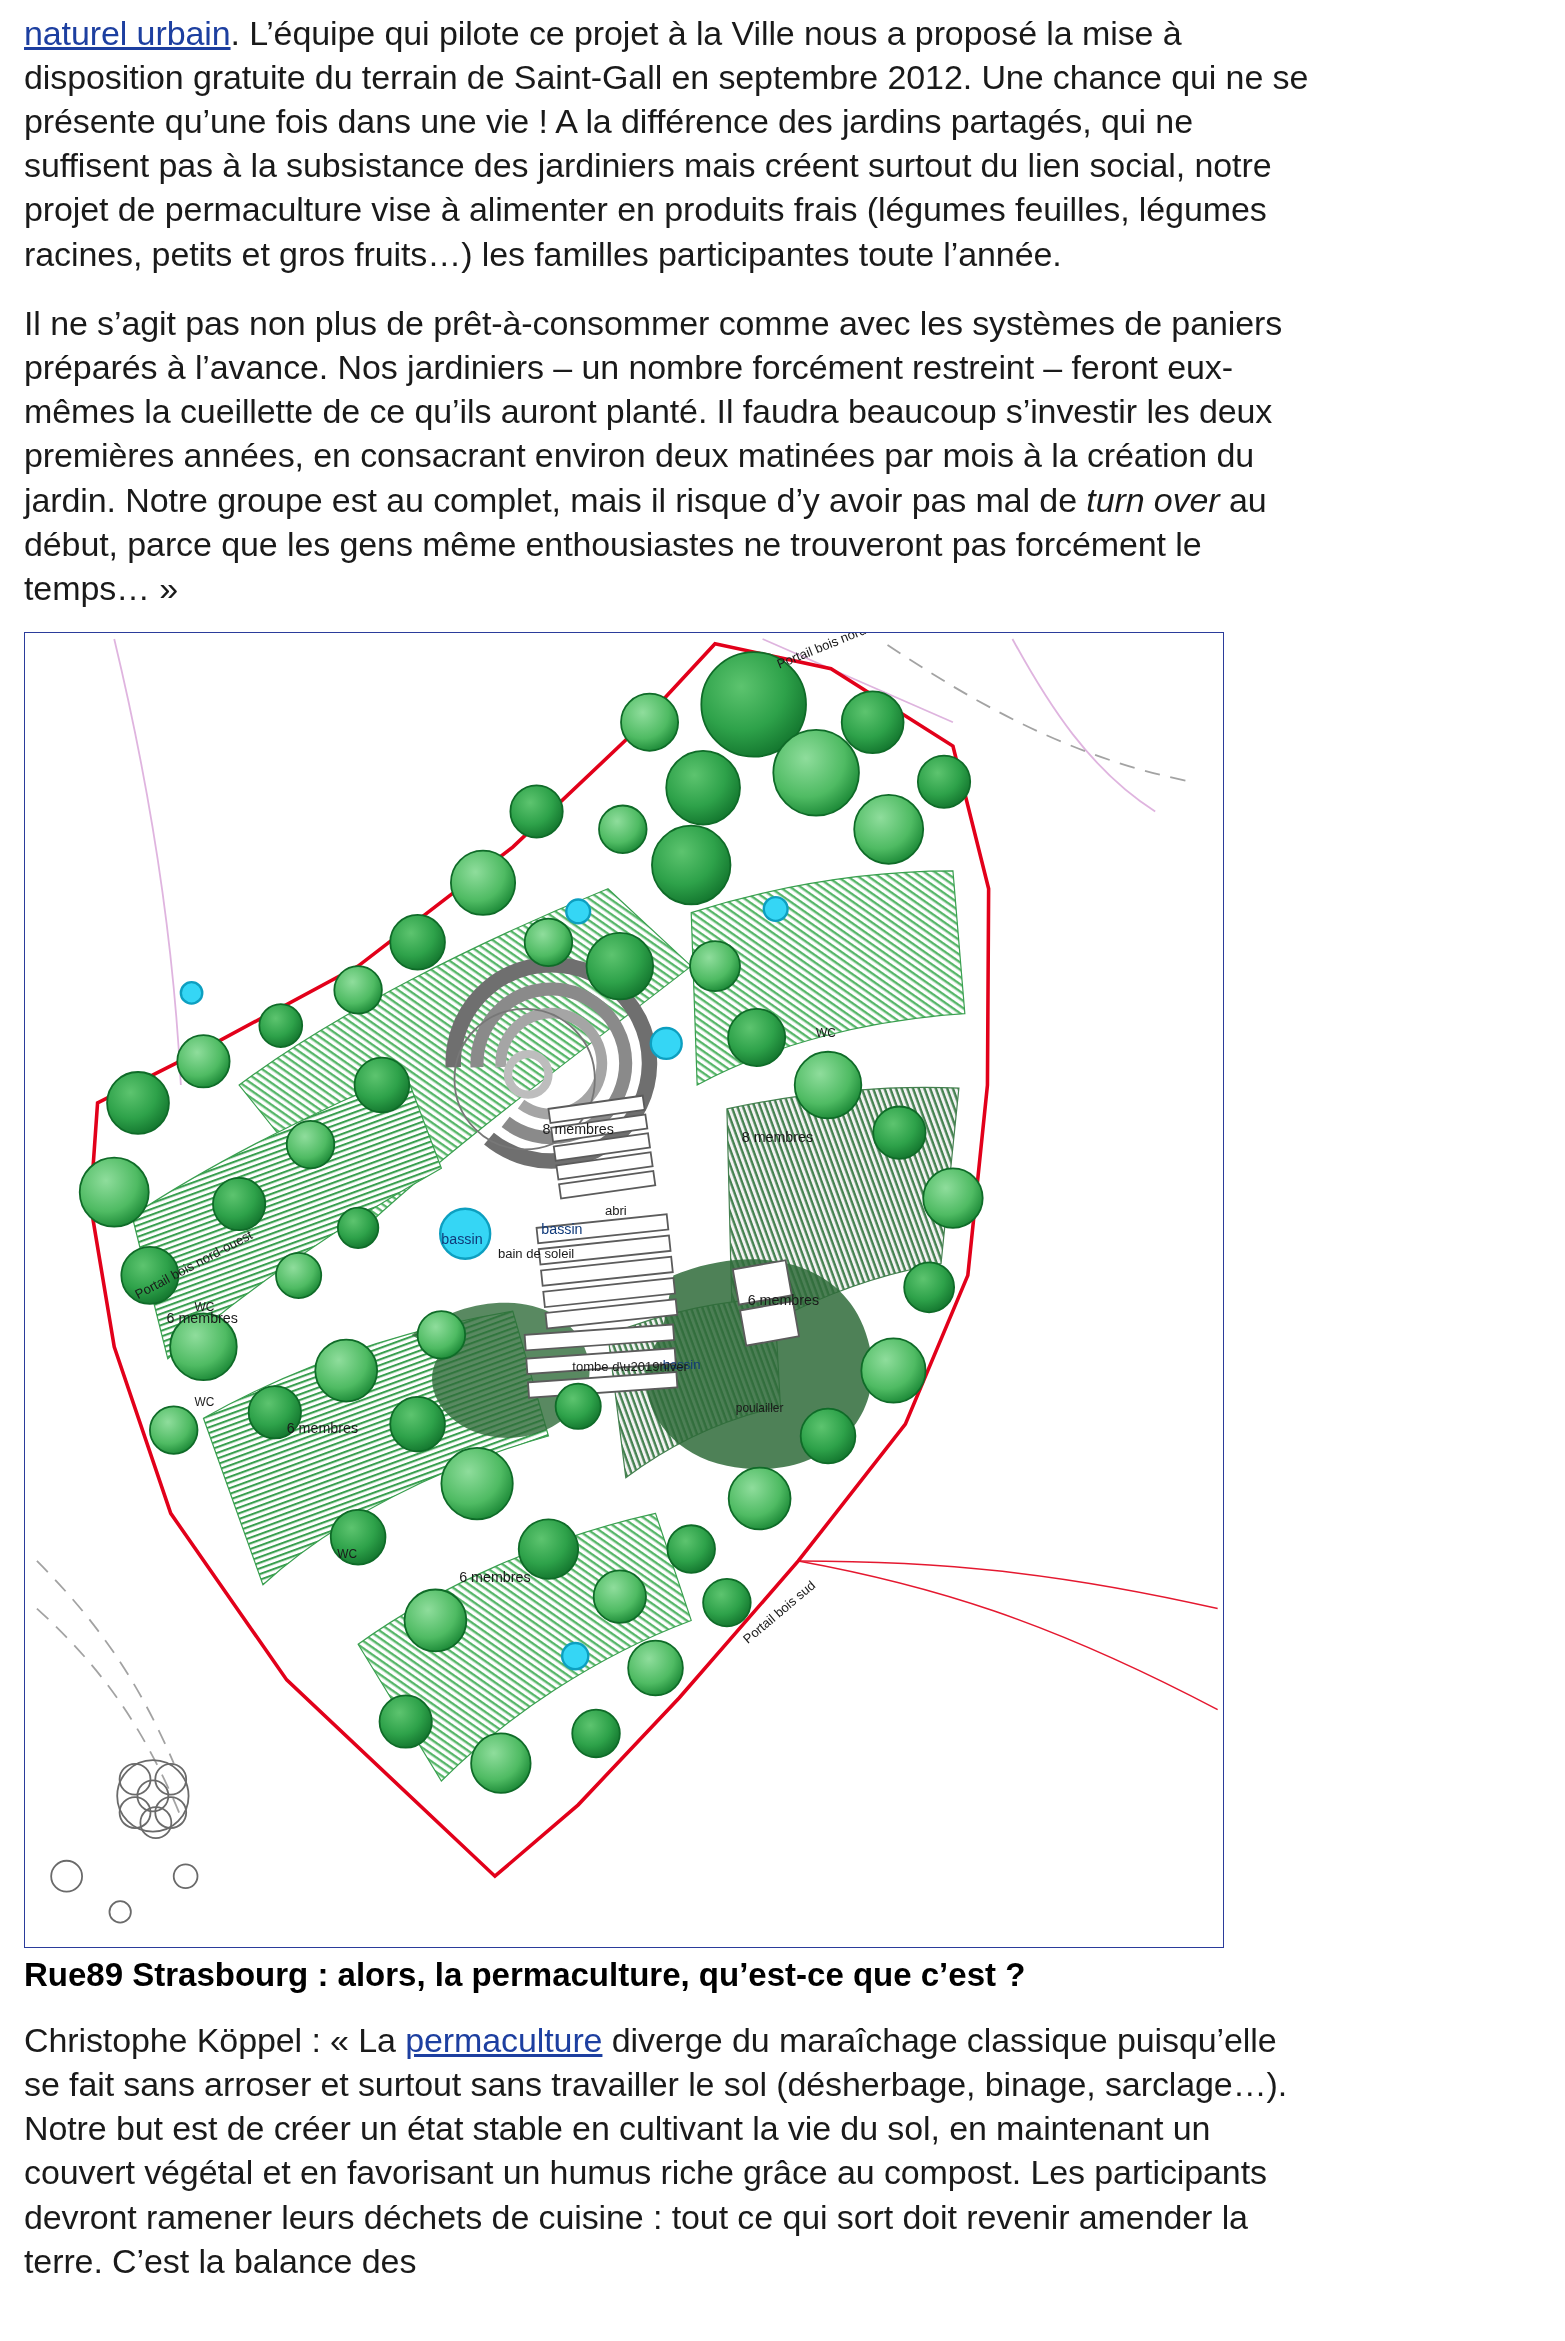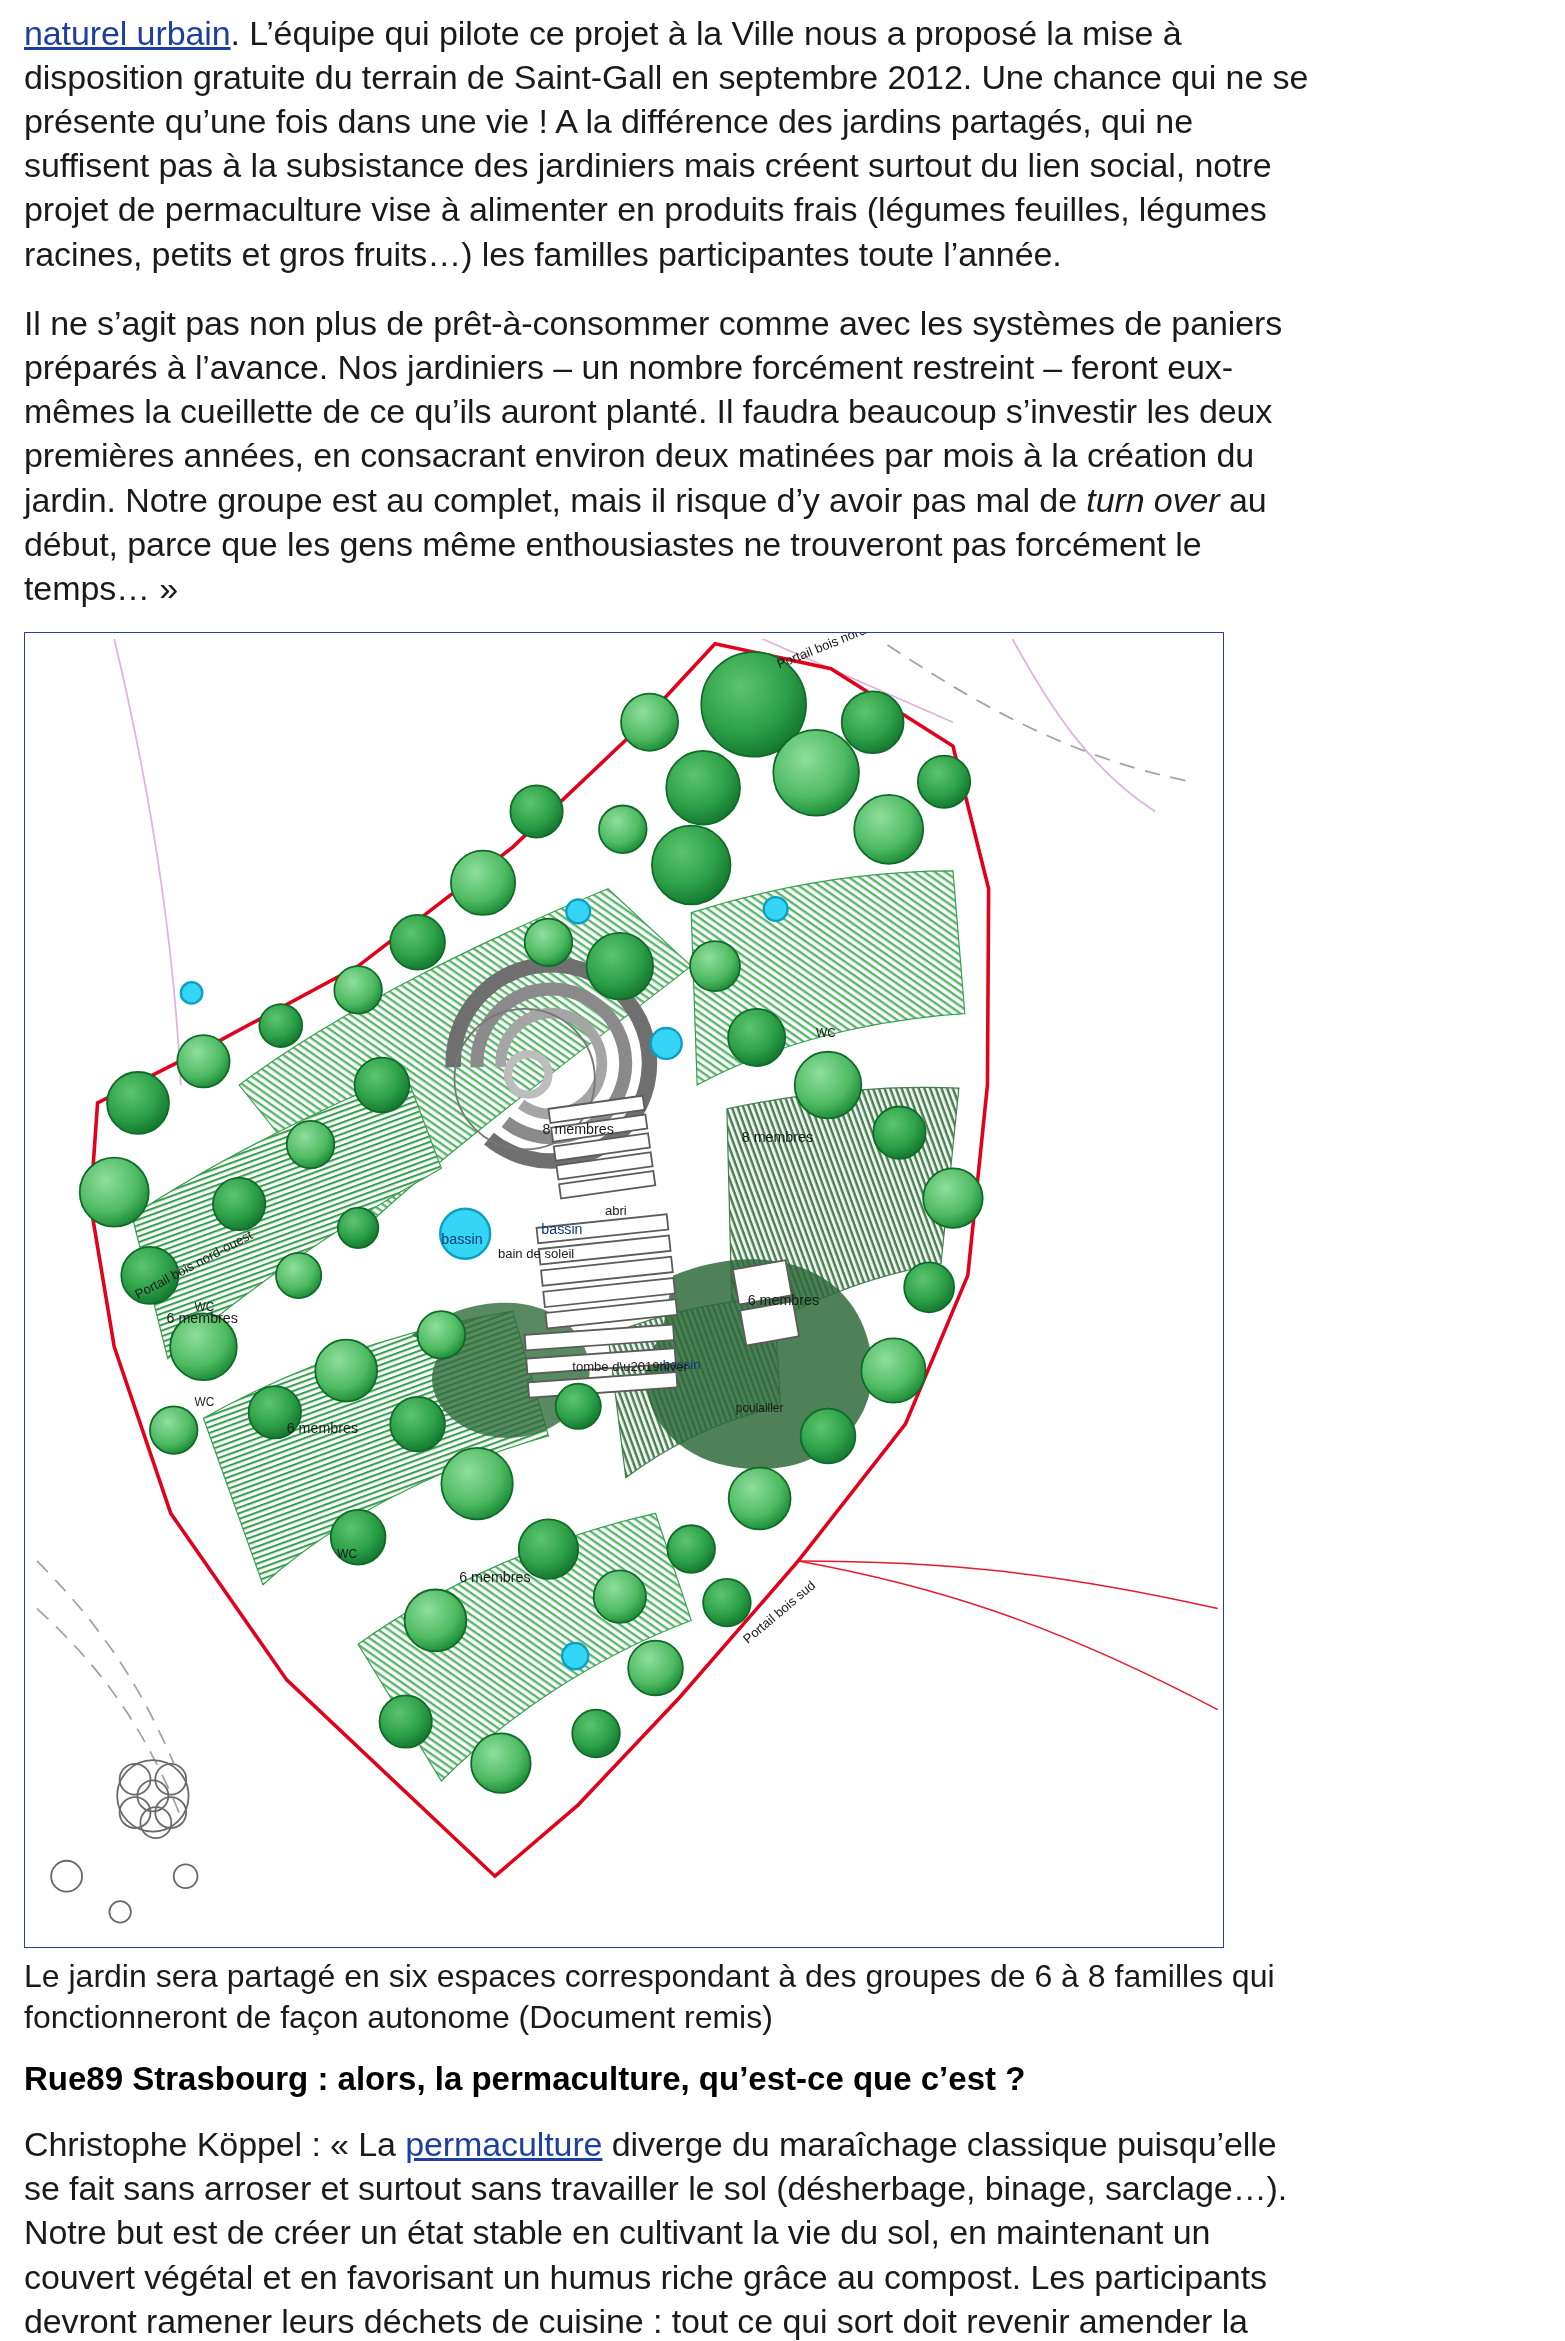--- a/index.html
+++ b/index.html
@@ -267,20 +267,19 @@
           <text x="1195" y="1310" font-size="20">poulailler</text>
           <text x="285" y="1300" font-size="20">WC</text>
           <text x="285" y="1140" font-size="20">WC</text>
           <text x="525" y="1555" font-size="20">WC</text>
           <text x="1330" y="680" font-size="20">WC</text>
         </g>
       </svg>
     </div>
   </div>
 
-  <p class="caption">Le jardin sera partagé en six espaces correspondant à des groupes de 6 à 8 familles qui fonctionneront de façon autonome (Document remis)</p>
 
   <p class="question">Rue89 Strasbourg : alors, la permaculture, qu’est-ce que c’est ?</p>
 
   <p class="body-text"><span>Christophe Köppel : « La </span><a class="inline-link" href="#">permaculture</a><span> diverge du maraîchage classique puisqu’elle se fait sans arroser et surtout sans travailler le sol (désherbage, binage, sarclage…). Notre but est de créer un état stable en cultivant la vie du sol, en maintenant un couvert végétal et en favorisant un humus riche grâce au compost. Les participants devront ramener leurs déchets de cuisine : tout ce qui sort doit revenir amender la terre. C’est la balance des</span></p>
 
 </div>
 
 
 </body></html>

